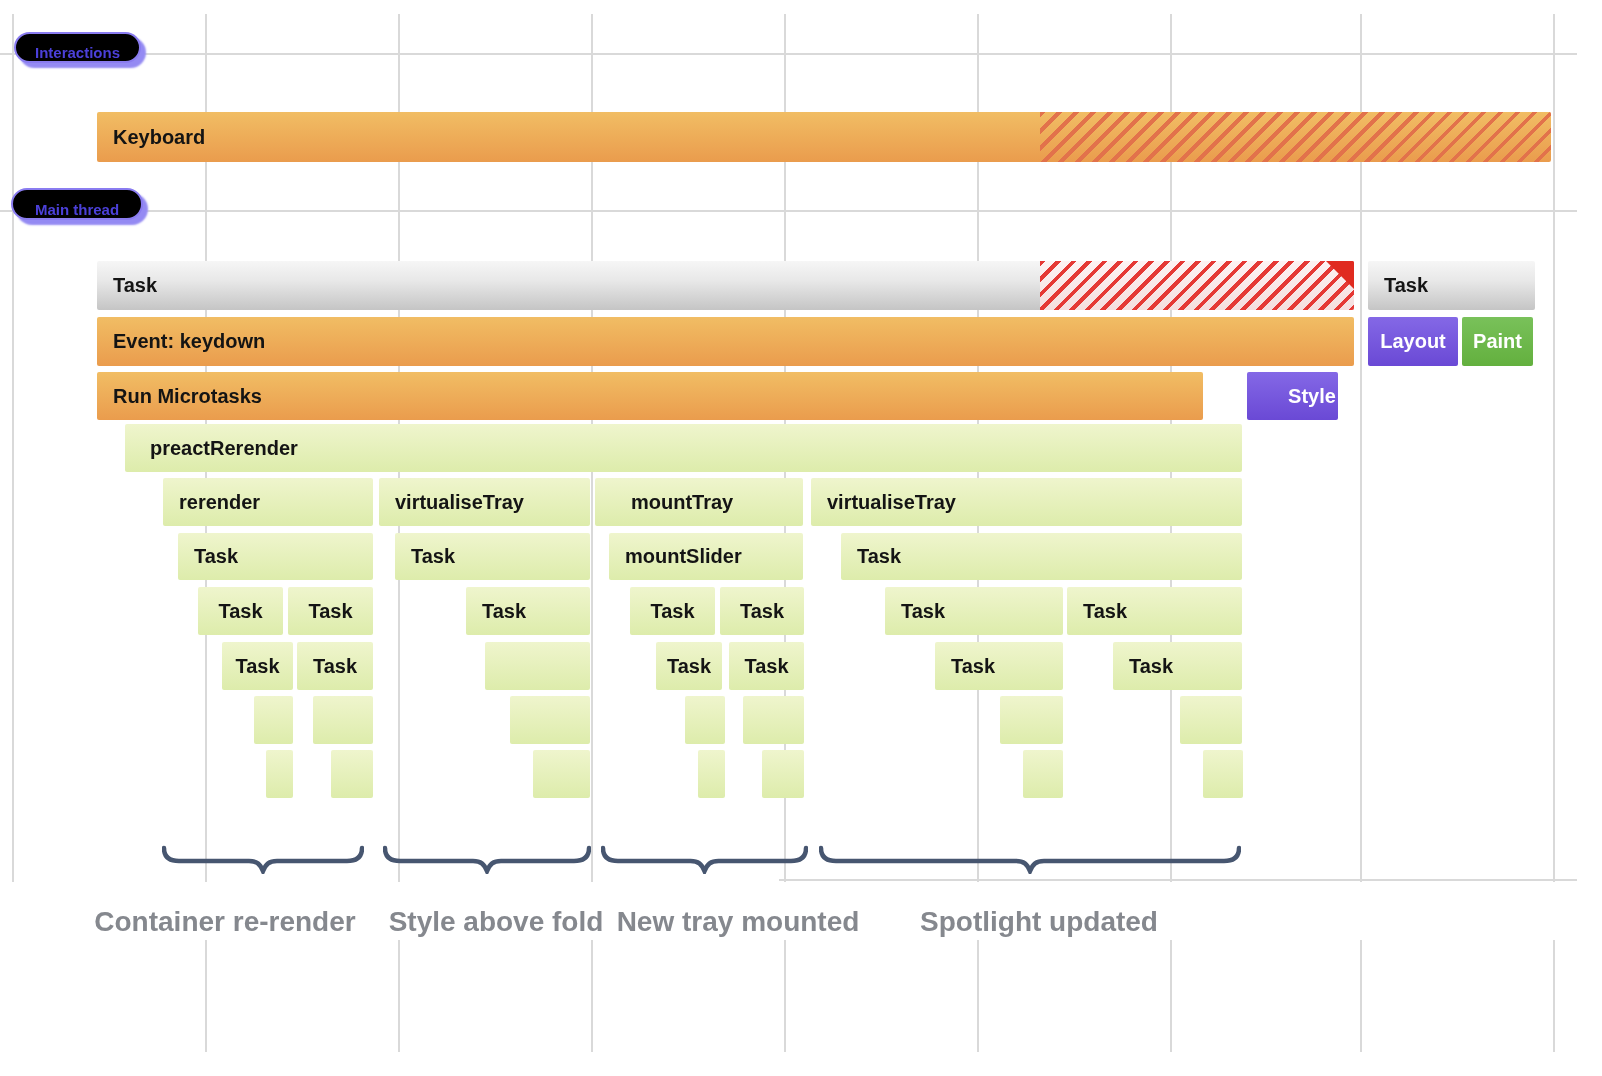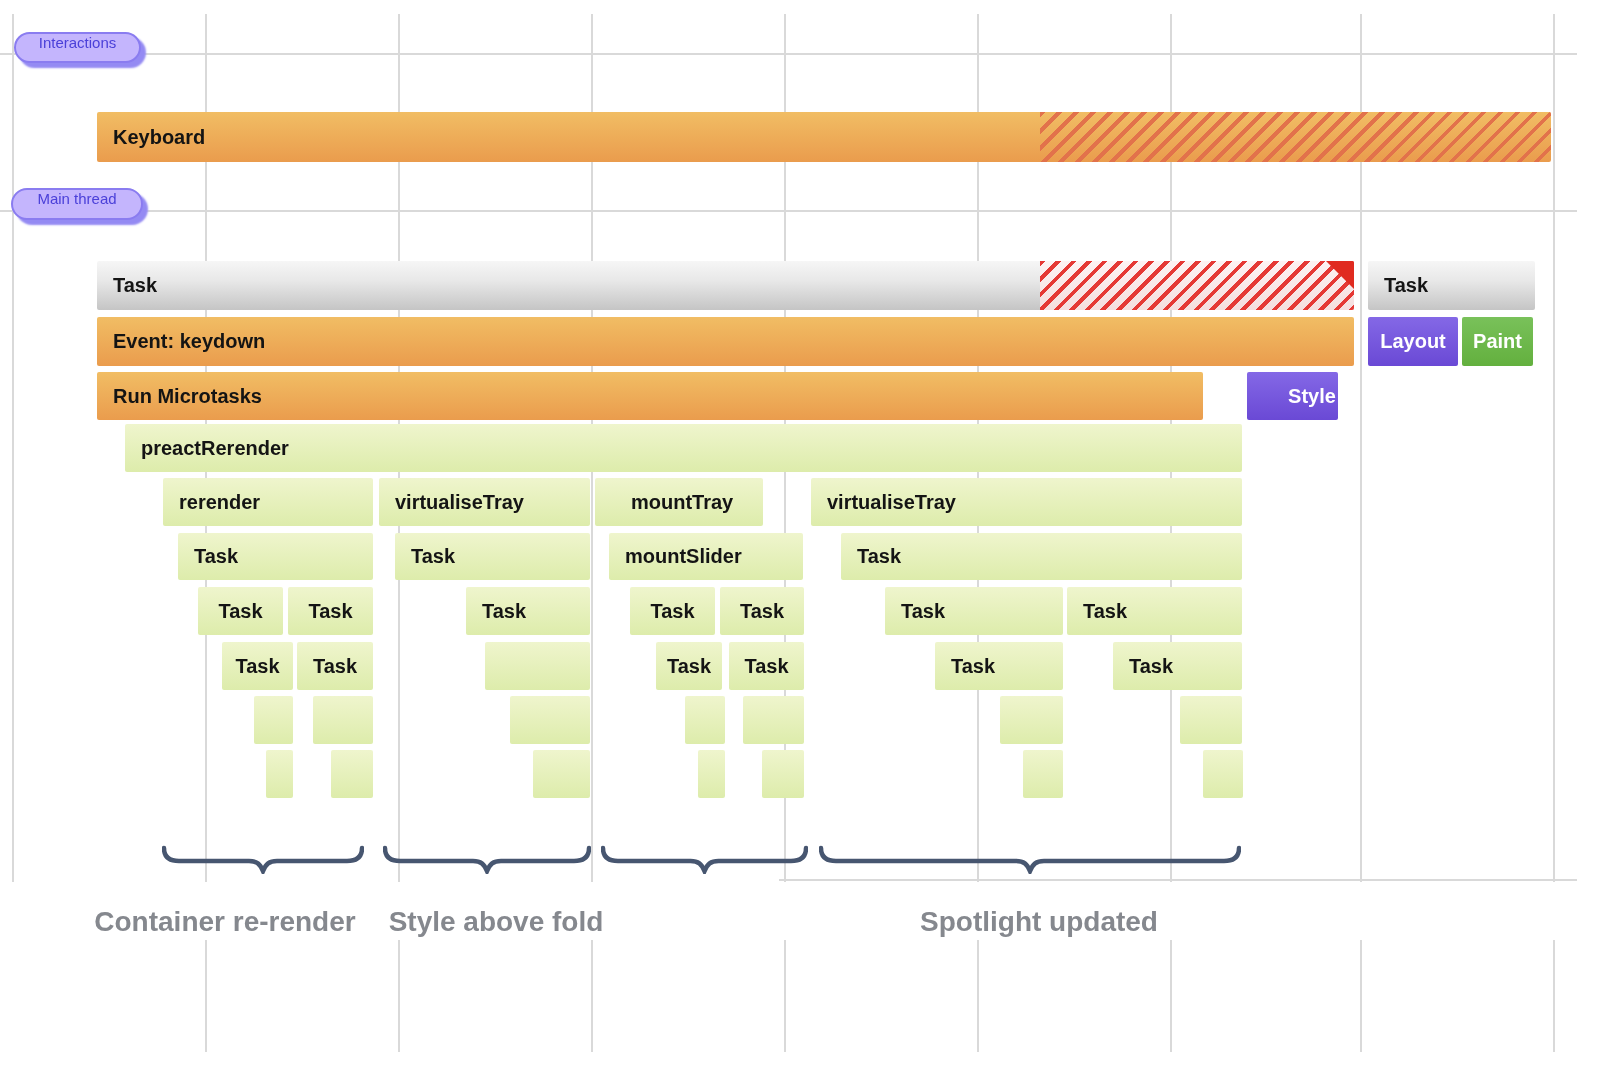--- a/index.html
+++ b/index.html
@@ -17,23 +17,23 @@
   .purple{background:linear-gradient(#8468e6,#6a49d5);color:#fff;}
   .green{background:linear-gradient(#79c15a,#63b03e);color:#fff;}
   .gtask{background:linear-gradient(#eff5cd,#ddecab);}
   .hatch-orange{position:absolute;top:0;bottom:0;z-index:3;
        background:repeating-linear-gradient(135deg,#e2724b 0 4px,rgba(0,0,0,0) 4px 12px);}
   .hatch-red{position:absolute;top:0;bottom:0;z-index:3;
        background:repeating-linear-gradient(135deg,#e53935 0 4px,rgba(0,0,0,0) 4px 11px),
                   linear-gradient(#fdf3f3,#f4dede);}
   .tri{position:absolute;top:0;right:0;width:0;height:0;z-index:4;
        border-top:28px solid #e02b20;border-left:28px solid transparent;}
-  .badge{position:absolute;display:flex;align-items:flex-start;justify-content:center;z-index:5;
-       background:#c4b5fd;border:2px solid #8a7cf0;border-radius:18px;color:#4b40d9;
-       font-size:15px;font-weight:400;box-shadow:5px 5px 2px #948af3;box-sizing:border-box;}
+  .badge{position:absolute;display:flex;align-items:flex-end;justify-content:center;z-index:5;
+       background:#000000;border:2px solid #8a7cf0;border-radius:18px;color:#4b40d9;
+       font-size:15px;font-weight:700;box-shadow:5px 5px 2px #948af3;box-sizing:border-box;}
   .brace{position:absolute;z-index:2;}
   .caption{position:absolute;font-size:28px;font-weight:700;color:#85888e;z-index:2;
        transform:translateX(-50%);white-space:nowrap;}
 </style>
 </head>
 <body>
 
 <div id="stage">
     <div class="vline" style="left: 12px; top: 14px; height: 868px;"></div>
     <div class="vline" style="left: 205px; top: 14px; height: 868px;"></div>
@@ -82,29 +82,29 @@
     <div class="bar green center" style="left: 1462px; top: 317px; width: 71px; height: 49px;">
       <span style="position: relative; z-index: 5;">Paint</span>
     </div>
     <div class="bar orange left" style="left: 97px; top: 372px; width: 1106px; height: 48px;">
       <span style="position: relative; z-index: 5;">Run Microtasks</span>
     </div>
     <div class="bar purple center" style="left: 1247px; top: 372px; width: 91px; height: 48px;">
       <span style="position: relative; z-index: 5; margin-left: 39px;">Style</span>
     </div>
     <div class="bar gtask left" style="left: 125px; top: 424px; width: 1117px; height: 48px;">
-      <span style="position: relative; z-index: 5;">preactRerender</span>
+      <span style="position: relative; z-index: 5; margin-left: 9px;">preactRerender</span>
     </div>
     <div class="bar gtask left" style="left: 379px; top: 478px; width: 211px; height: 48px;">
       <span style="position: relative; z-index: 5;">virtualiseTray</span>
     </div>
     <div class="bar gtask left" style="left: 163px; top: 478px; width: 210px; height: 48px;">
       <span style="position: relative; z-index: 5;">rerender</span>
     </div>
-    <div class="bar gtask left" style="left: 595px; top: 478px; width: 168px; height: 48px; padding-left: 36px;">
+    <div class="bar gtask left" style="left: 595px; top: 478px; width: 208px; height: 48px; padding-left: 36px;">
       <span style="position: relative; z-index: 5;">mountTray</span>
     </div>
     <div class="bar gtask left" style="left: 811px; top: 478px; width: 431px; height: 48px;">
       <span style="position: relative; z-index: 5;">virtualiseTray</span>
     </div>
     <div class="bar gtask left" style="left: 178px; top: 533px; width: 195px; height: 47px;">
       <span style="position: relative; z-index: 5;">Task</span>
     </div>
     <div class="bar gtask left" style="left: 395px; top: 533px; width: 195px; height: 47px;">
       <span style="position: relative; z-index: 5;">Task</span>
@@ -173,17 +173,18 @@
       <path d="M2,4 C2,13 7,17 17,17 L87,17 C95,17 98,20 101,27 C104,20 107,17 115,17 L185,17 C195,17 200,13 200,4" fill="none" stroke="#475670" stroke-width="4.5" stroke-linecap="round"></path>
     </svg>
     <div class="caption" style="left: 225px; top: 906px;">Container re-render</div>
     <svg class="brace" width="208" height="30" viewBox="0 0 208 30" style="left: 383px; top: 844px;">
       <path d="M2,4 C2,13 7,17 17,17 L90,17 C98,17 101,20 104,27 C107,20 110,17 118,17 L191,17 C201,17 206,13 206,4" fill="none" stroke="#475670" stroke-width="4.5" stroke-linecap="round"></path>
     </svg>
     <div class="caption" style="left: 496px; top: 906px;">Style above fold</div>
     <svg class="brace" width="207" height="30" viewBox="0 0 207 30" style="left: 601px; top: 844px;">
       <path d="M2,4 C2,13 7,17 17,17 L89.5,17 C97.5,17 100.5,20 103.5,27 C106.5,20 109.5,17 117.5,17 L190,17 C200,17 205,13 205,4" fill="none" stroke="#475670" stroke-width="4.5" stroke-linecap="round"></path>
     </svg>
+    <div class="caption" style="left: 738px; top: 906px;">New tray mounted</div>
     <svg class="brace" width="422" height="30" viewBox="0 0 422 30" style="left: 819px; top: 844px;">
       <path d="M2,4 C2,13 7,17 17,17 L197,17 C205,17 208,20 211,27 C214,20 217,17 225,17 L405,17 C415,17 420,13 420,4" fill="none" stroke="#475670" stroke-width="4.5" stroke-linecap="round"></path>
     </svg>
     <div class="caption" style="left: 1039px; top: 906px;">Spotlight updated</div>
   </div>
 
 </body></html>

